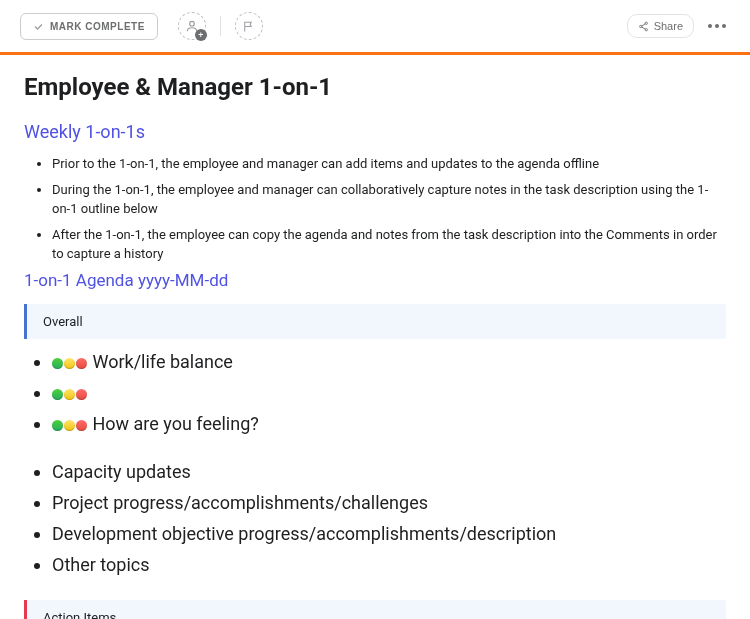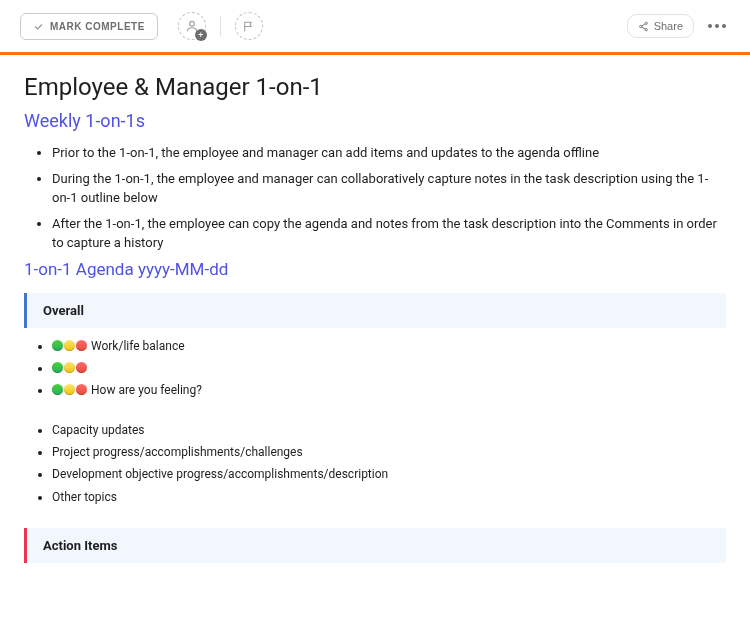--- a/index.html
+++ b/index.html
@@ -84,23 +84,23 @@
   .more-btn span {
     width: 4px; height: 4px;
     background: #6d6e6f;
     border-radius: 50%;
   }
   .content {
     padding: 18px 24px 0 24px;
   }
   .page-title {
     font-size: 24px;
-    font-weight: 400;
-    color: #1e1f21;
-    margin-bottom: 9px;
+    font-weight: 700;
+    color: #1e1f21;
+    margin-bottom: 20px;
   }
   .section-title {
     font-size: 18px;
     font-weight: 400;
     color: #4f52e3;
     margin-bottom: 12px;
   }
   .section-title.sub {
     font-size: 17px;
     margin-bottom: 14px;
@@ -114,34 +114,34 @@
     font-size: 13px;
     line-height: 1.5;
     color: #1e1f21;
     margin-bottom: 6px;
   }
   .callout {
     border-left: 3px solid;
     background: #f2f6fd;
     padding: 10px 16px;
     font-size: 13px;
-    font-weight: 700;
+    font-weight: 400;
     color: #1e1f21;
     margin-bottom: 10px;
     border-radius: 0 2px 2px 0;
   }
   .callout.blue { border-color: #4574d0; }
   .callout.red  { border-color: #e8384f; }
   ul.item-list {
     list-style: disc;
     padding-left: 28px;
     margin-bottom: 22px;
   }
   ul.item-list li {
-    font-size: 12px;
+    font-size: 18px;
     line-height: 1.45;
     color: #1e1f21;
     margin-bottom: 5px;
   }
   .dot {
     display: inline-block;
     width: 11px; height: 11px;
     border-radius: 50%;
     vertical-align: -1px;
     margin-right: 1px;

